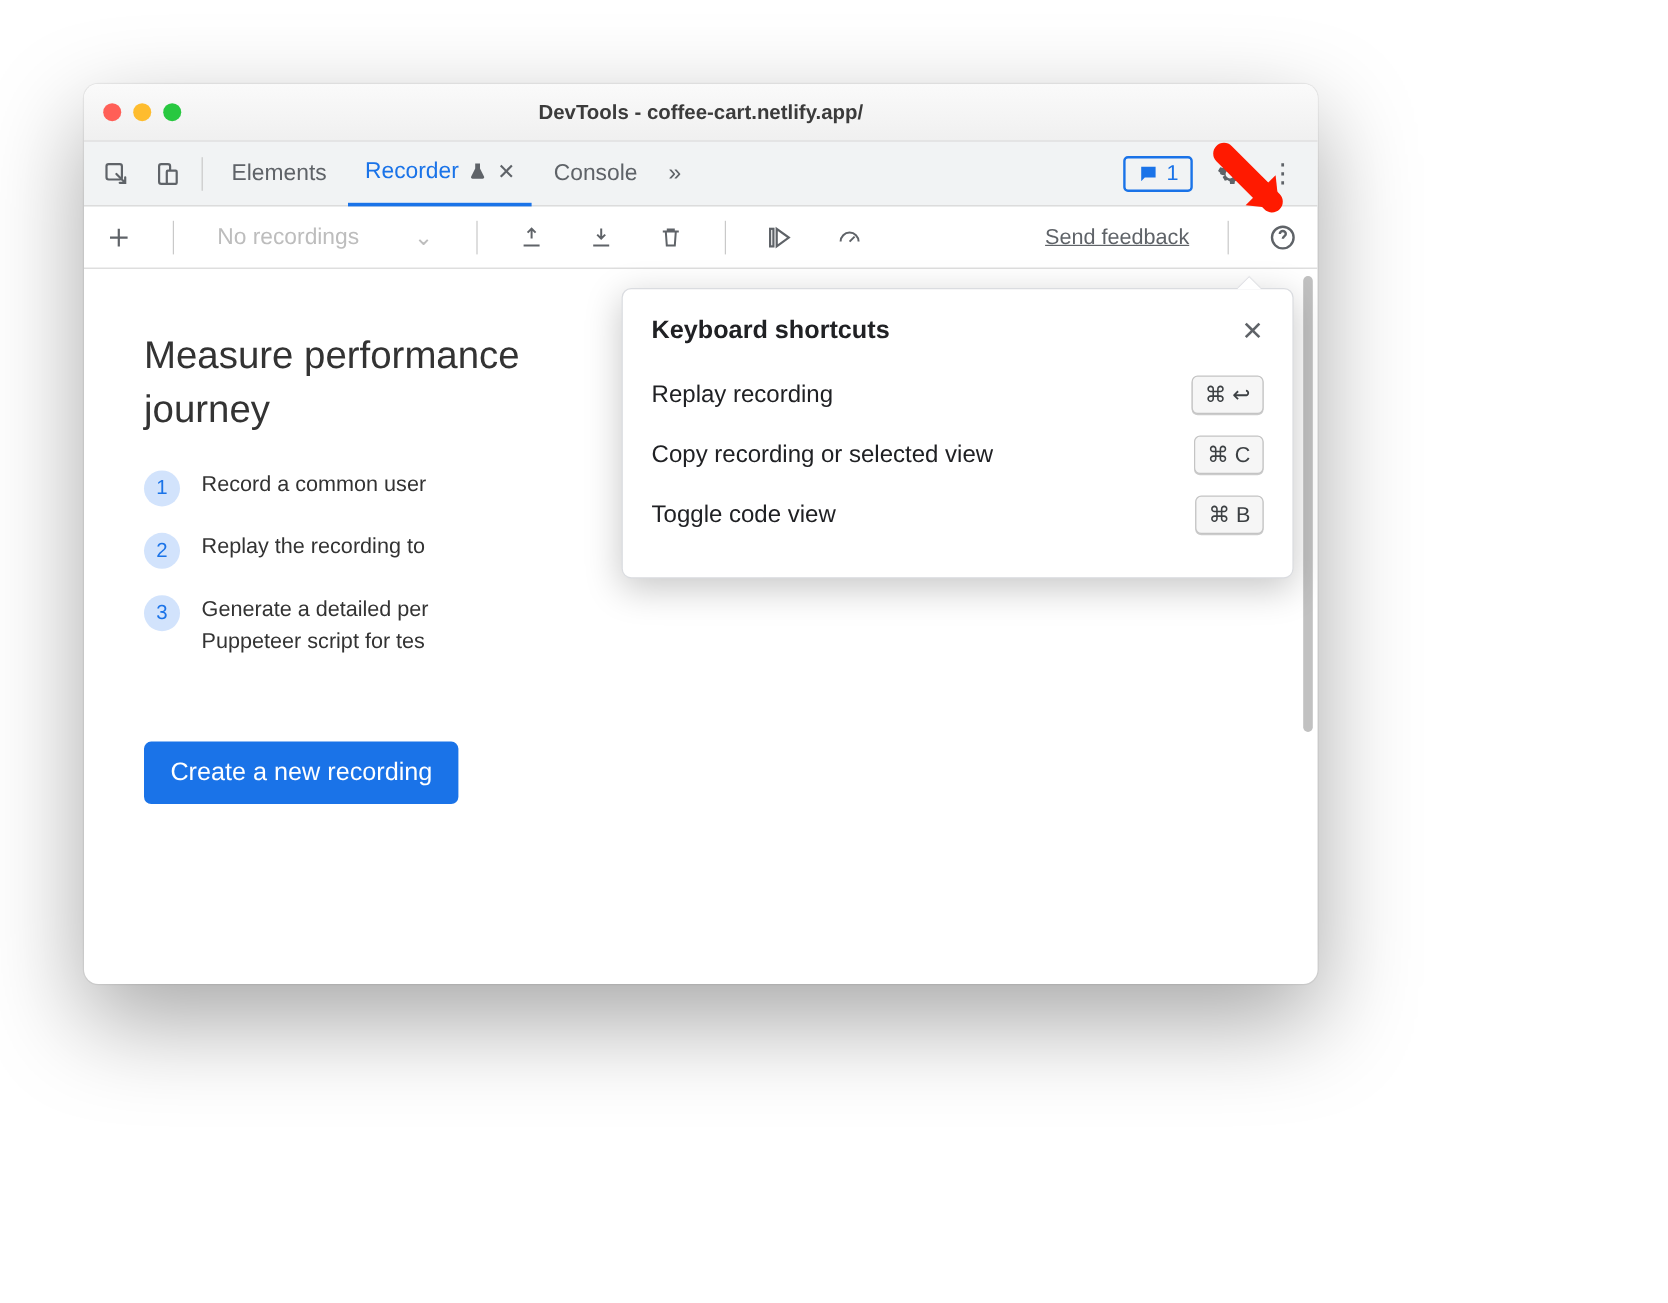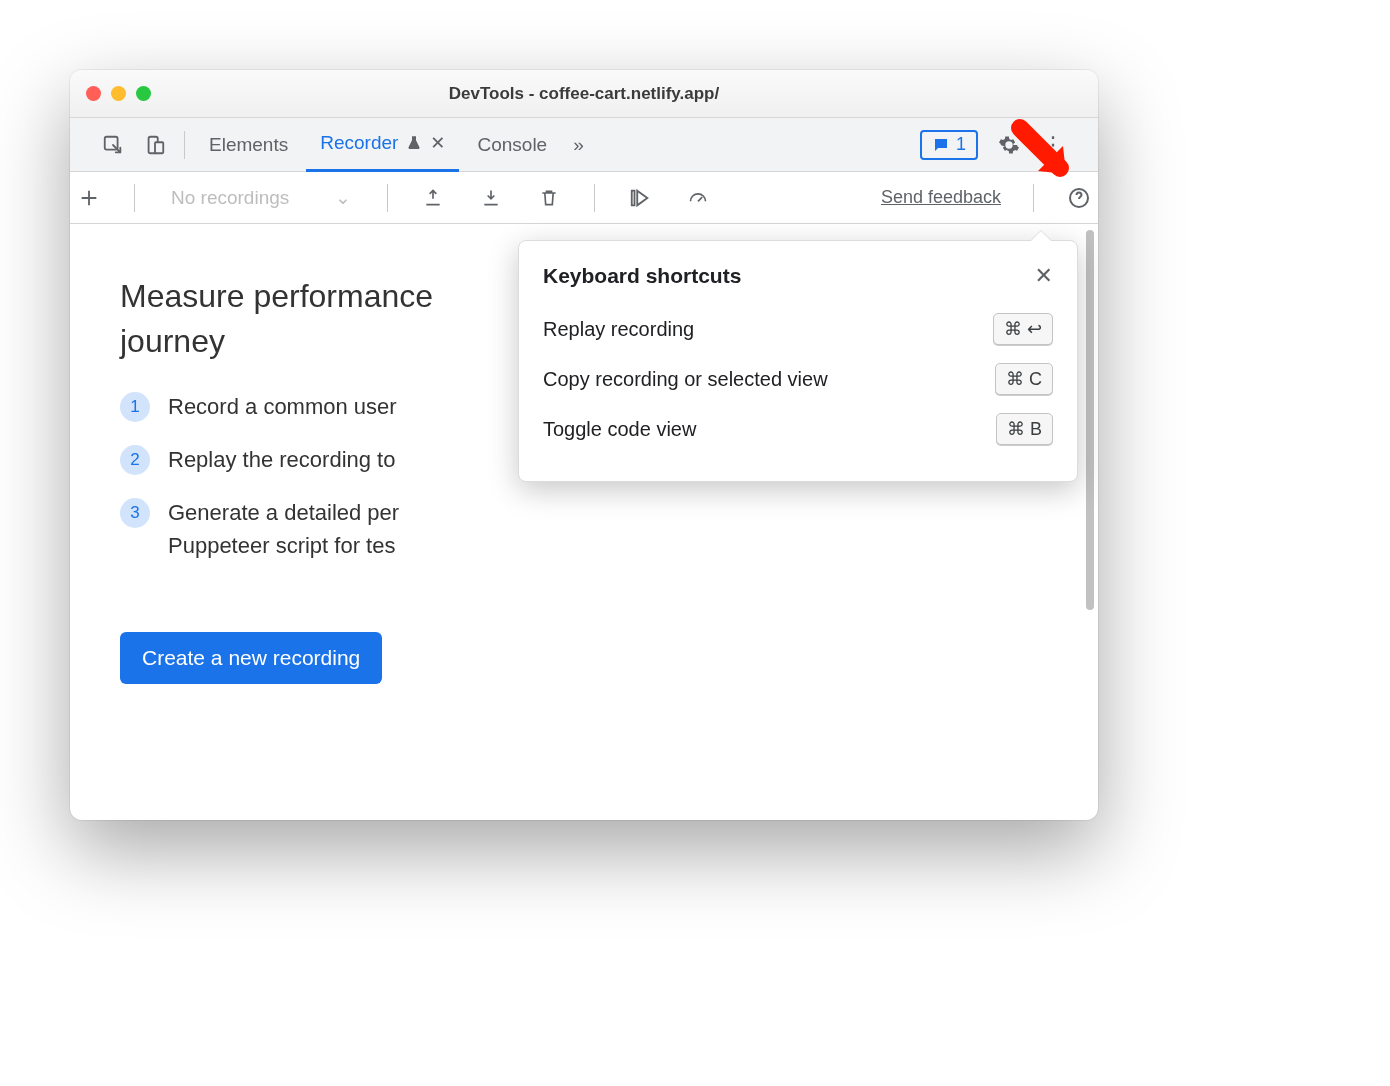--- a/index.html
+++ b/index.html
@@ -37,21 +37,21 @@
     .title {
       position: absolute; left: 0; right: 0; text-align: center;
       font-size: 17px; font-weight: 600; color: #3b3b3b;
     }
     .tabbar {
       height: 54px;
       background: #f1f3f4;
       border-bottom: 1px solid #d6d6d6;
       display: flex;
       align-items: center;
-      padding: 0 24px;
+      padding: 0 8px;
       gap: 4px;
     }
     .tb-icon {
       width: 38px; height: 38px; display: flex; align-items: center; justify-content: center;
       color: #5f6368;
     }
     .vsep { width: 1px; height: 28px; background: #c9c9c9; margin: 0 6px; }
     .tab {
       padding: 0 14px; height: 54px; display: flex; align-items: center;
       font-size: 19px; color: #5f6368; gap: 8px;
@@ -59,42 +59,42 @@
     .tab.active { color: #1a73e8; border-bottom: 3px solid #1a73e8; }
     .spacer { flex: 1; }
     .badge {
       border: 2px solid #1a73e8; border-radius: 4px; padding: 2px 10px;
       display: flex; align-items: center; gap: 6px; color: #1a73e8; font-size: 18px;
       height: 30px;
     }
     .more { font-size: 22px; color: #5f6368; padding: 0 10px; }
     .toolbar {
       height: 52px; border-bottom: 1px solid #d6d6d6;
-      display: flex; align-items: center; padding: 0 0; gap: 20px;
+      display: flex; align-items: center; padding: 0 10px; gap: 20px;
     }
     .tool { width: 38px; height: 38px; display: flex; align-items: center; justify-content: center; color: #5f6368; }
     .dropdown {
       flex: 0 0 200px; height: 36px; display: flex; align-items: center;
       color: #bdbdbd; font-size: 19px; padding: 0 10px; justify-content: space-between;
     }
     .link { color: #5f6368; text-decoration: underline; font-size: 18px; margin-left: auto; margin-right: 6px; }
     .content {
       padding: 50px 50px 30px 50px;
       position: relative;
       height: calc(100% - 154px);
     }
     .heading { font-size: 32px; color: #333; line-height: 1.4; font-weight: 400; }
     .steps { margin-top: 26px; }
     .step { display: flex; gap: 18px; margin: 20px 0; align-items: flex-start; }
     .num {
       width: 30px; height: 30px; border-radius: 50%; background: #d2e3fc;
       color: #1a73e8; display: flex; align-items: center; justify-content: center;
       font-size: 17px; flex-shrink: 0; margin-top: 2px;
     }
-    .steptext { font-size: 22px; color: #333; line-height: 1.5; }
+    .steptext { font-size: 18px; color: #333; line-height: 1.5; }
     .primary-btn {
       margin-top: 50px; background: #1a73e8; color: #fff; border: none;
       border-radius: 6px; padding: 14px 22px; font-size: 21px;
     }
     .scrollbar { position: absolute; right: 4px; top: 160px; width: 8px; height: 380px; background: #c1c1c1; border-radius: 4px; }
     .popover {
       position: absolute;
       top: 170px; left: 448px;
       width: 560px;
       background: #fff;

